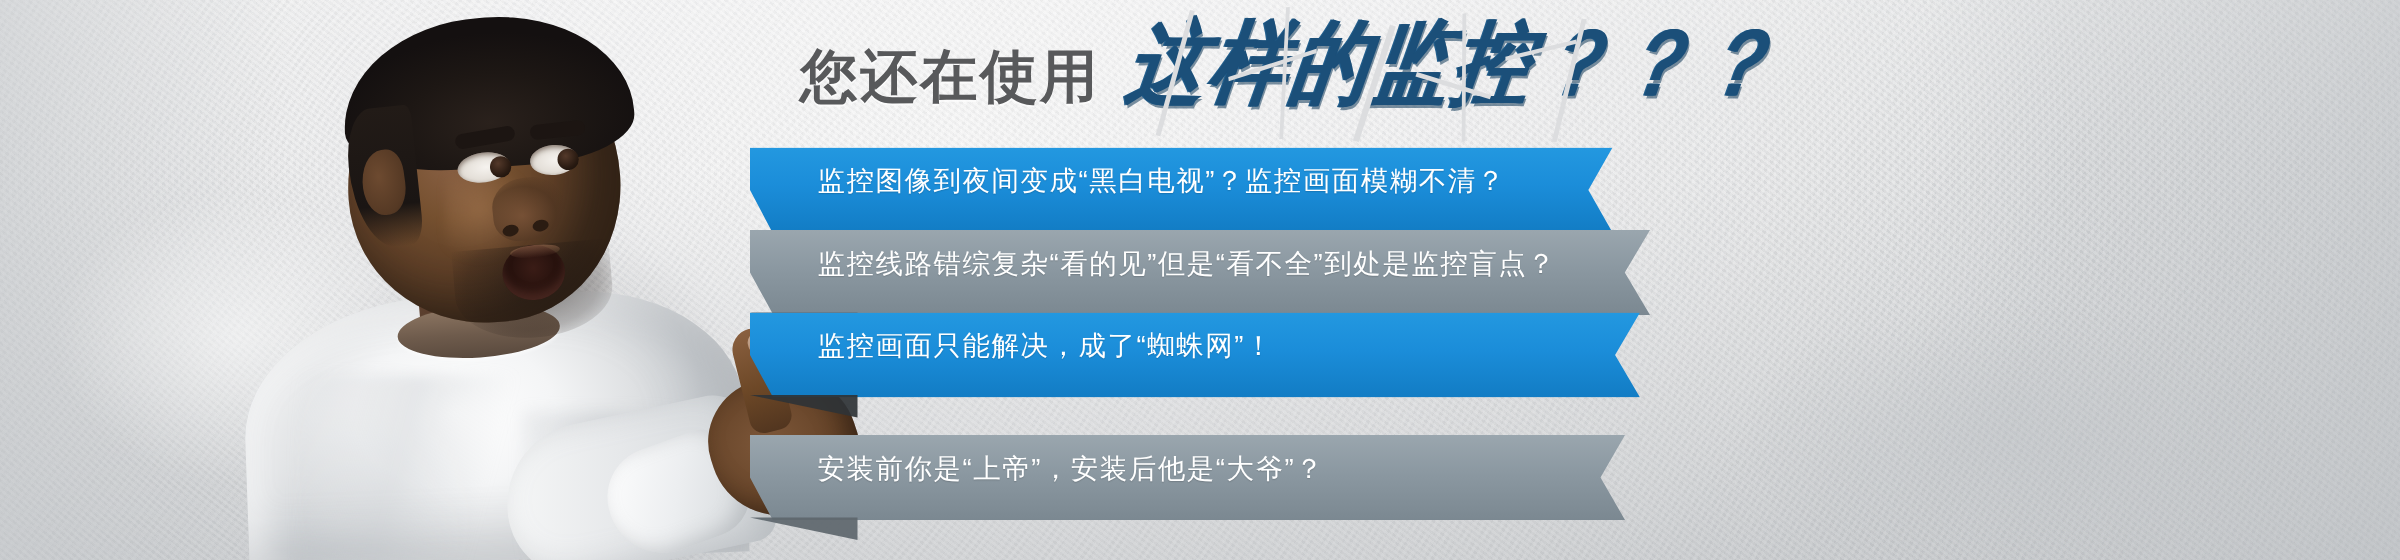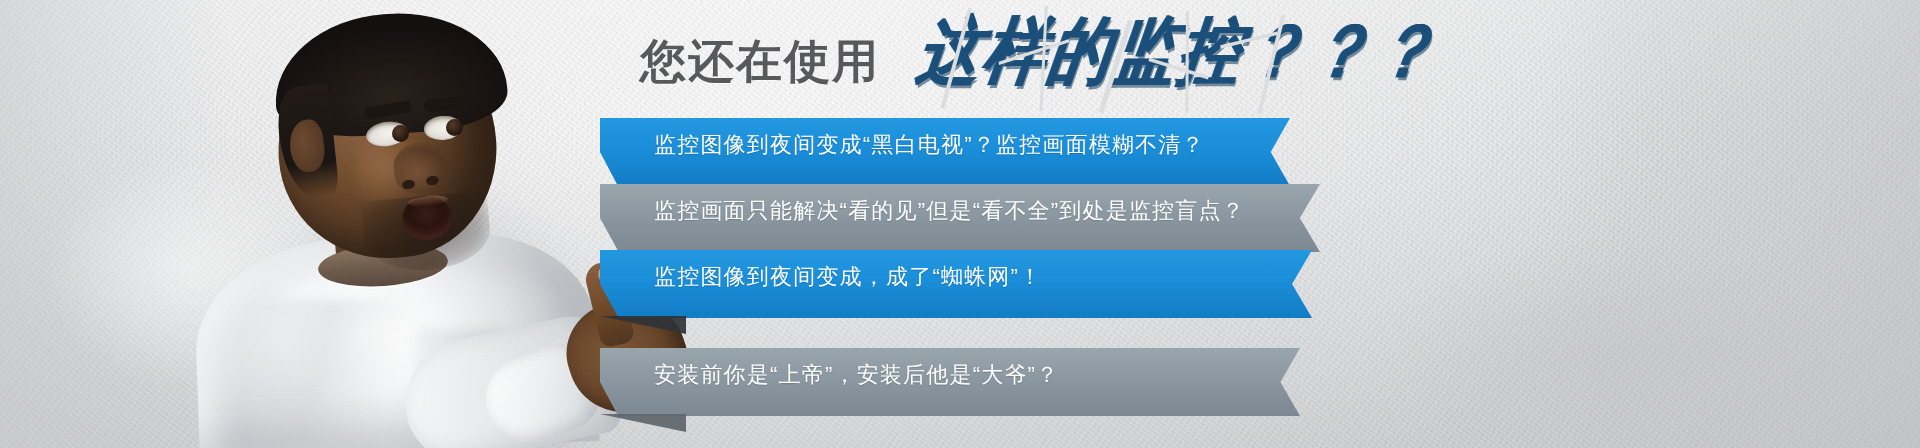--- a/index.html
+++ b/index.html
@@ -259,21 +259,21 @@
     box-shadow: inset -6px -4px 16px rgba(150,155,160,.45);
   }
 
   
   .headline {
     position: absolute;
     left: 640px;
     top: 26px;
     display: flex;
     align-items: flex-end;
-    gap: 34px;
+    gap: 18px;
     white-space: nowrap;
   }
   .headline-lead {
     font-size: 46px;
     font-weight: bold;
     color: #58595b;
     letter-spacing: 2px;
     line-height: 1;
     padding-bottom: 4px;
     text-shadow: 0 1px 0 rgba(255,255,255,.7);
@@ -435,27 +435,27 @@
 
     <div class="bar-row row-1">
       <div class="bar-shape bar-blue"></div>
       <div class="bar-notch bar-notch-dark"></div>
       <div class="bar-label">监控图像到夜间变成“黑白电视”？监控画面模糊不清？</div>
     </div>
 
     <div class="bar-row row-2">
       <div class="bar-shape bar-gray"></div>
       <div class="bar-notch bar-notch-mid"></div>
-      <div class="bar-label">监控画面只能解决“看的见”但是“看不全”到处是监控盲点？</div>
+      <div class="bar-label">监控线路错综复杂“看的见”但是“看不全”到处是监控盲点？</div>
     </div>
 
     <div class="bar-row row-3">
       <div class="bar-shape bar-blue"></div>
       <div class="bar-notch bar-notch-dark"></div>
-      <div class="bar-label">监控图像到夜间变成，成了“蜘蛛网”！</div>
+      <div class="bar-label">监控画面只能解决，成了“蜘蛛网”！</div>
     </div>
 
     <div class="bar-row row-4">
       <div class="bar-shape bar-gray"></div>
       <div class="bar-notch bar-notch-mid"></div>
       <div class="bar-label">安装前你是“上帝”，安装后他是“大爷”？</div>
     </div>
 
   </div>
 </div>

